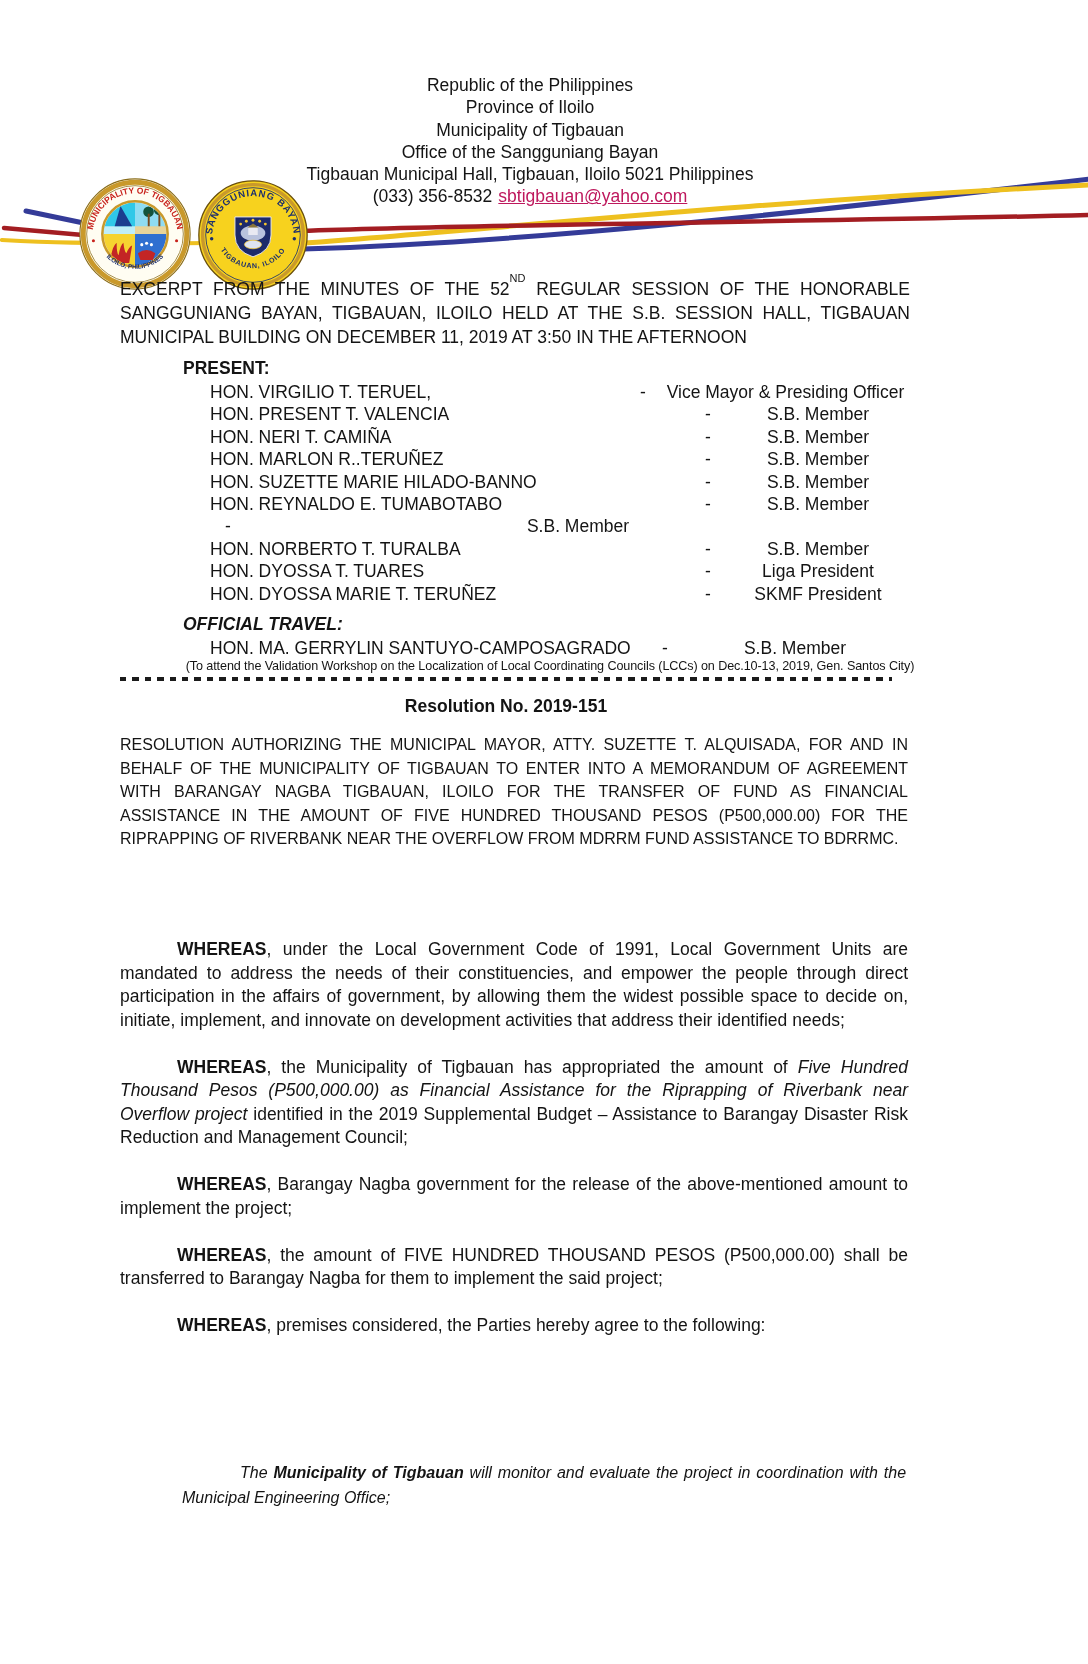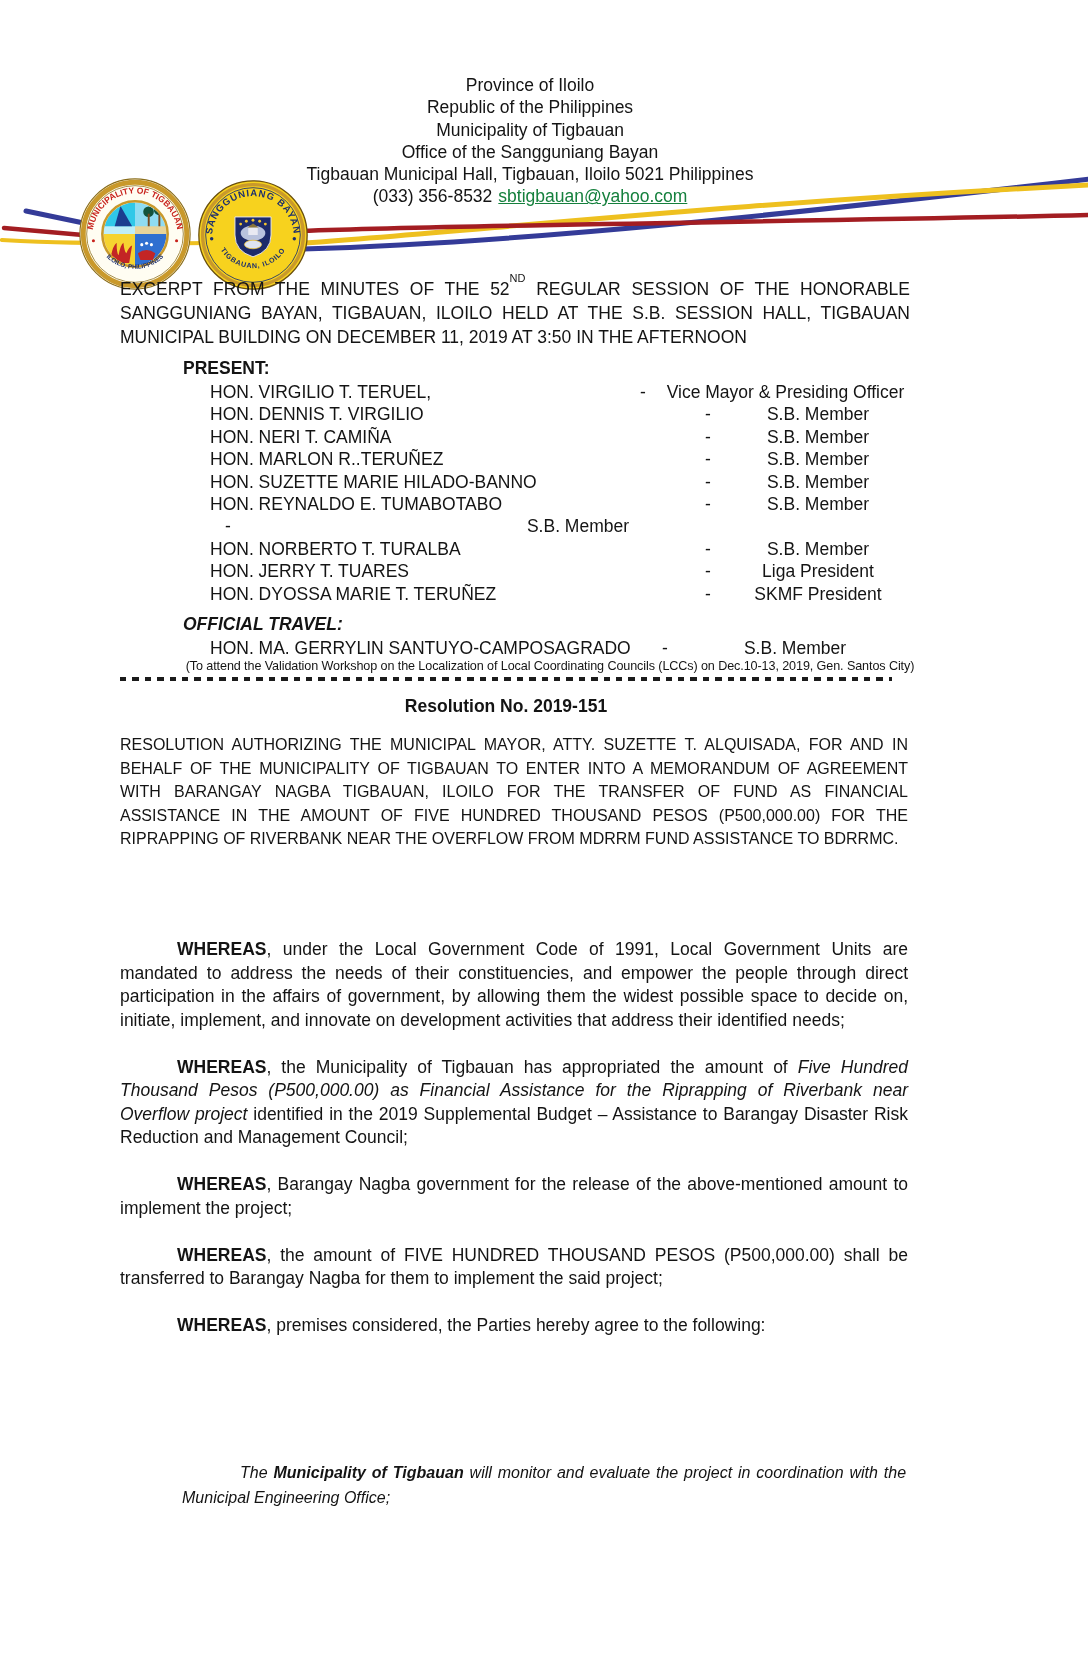--- a/index.html
+++ b/index.html
@@ -2,21 +2,21 @@
 <html><head>
 <meta charset="utf-8">
 <style>
   *{margin:0;padding:0;box-sizing:border-box;}
   body{background:#ffffff;}
   .page{position:relative;width:1088px;height:1664px;margin:0 auto;background:#fff;
         font-family:"Liberation Sans",sans-serif;color:#141414;overflow:hidden;}
   .abs{position:absolute;}
   
   .header{top:74px;left:0;width:1060px;text-align:center;font-size:17.5px;line-height:22.3px;}
-  .email{text-decoration:underline;color:#15803d;margin-left:6px;cursor:pointer;}
+  .email{text-decoration:underline;color:#be185d;margin-left:6px;cursor:pointer;}
   
   .ribbons{top:165px;left:0;width:1088px;height:100px;}
   .seal-left{left:77px;top:176px;width:116px;height:116px;}
   .seal-right{left:196px;top:178px;width:114px;height:114px;}
   
   .excerpt{top:272px;left:120px;width:790px;font-size:17.5px;line-height:24px;text-align:justify;}
   sup.ord{font-size:11px;position:relative;top:-6px;}
   
   .present-heading{top:358px;left:183px;font-weight:bold;font-size:17.5px;}
   .roster{top:381px;left:210px;width:700px;font-size:17.5px;line-height:22.4px;}
@@ -40,22 +40,22 @@
              font-style:italic;text-indent:58px;text-align:justify;}
 </style>
 </head>
 <body>
 
 <div class="page">
 
   <div class="abs header">
     <div>
 
-    <div class="hline">Province of Iloilo</div>
-        <div class="hline">Republic of the Philippines</div>
+    <div class="hline">Republic of the Philippines</div>
+        <div class="hline">Province of Iloilo</div>
         <div class="hline">Municipality of Tigbauan</div>
         <div class="hline">Office of the Sangguniang Bayan</div>
         <div class="hline">Tigbauan Municipal Hall, Tigbauan, Iloilo 5021 Philippines</div>
       </div>
     <div class="hline">
       <span>(033) 356-8532</span><a class="email">sbtigbauan@yahoo.com</a>
     </div>
   </div>
 
   <svg class="abs ribbons" viewBox="0 0 1088 100">
@@ -136,21 +136,21 @@
   <div class="abs present-heading">PRESENT:</div>
   <div class="abs roster">
 
       <div class="row">
         <span class="name">HON. VIRGILIO T. TERUEL,</span>
         <span class="dash">-</span>
         <span class="title">Vice Mayor &amp; Presiding Officer</span>
       </div>
 
       <div class="row">
-        <span class="name">HON. DENNIS T. VIRGILIO</span>
+        <span class="name">HON. PRESENT T. VALENCIA</span>
         <span class="dash">-</span>
         <span class="title">S.B. Member</span>
       </div>
 
       <div class="row">
         <span class="name">HON. NERI T. CAMIÑA</span>
         <span class="dash">-</span>
         <span class="title">S.B. Member</span>
       </div>
 
@@ -177,21 +177,21 @@
         <span class="title">S.B. Member</span>
       </div>
 
       <div class="row">
         <span class="name">HON. NORBERTO T. TURALBA</span>
         <span class="dash">-</span>
         <span class="title">S.B. Member</span>
       </div>
 
       <div class="row">
-        <span class="name">HON. JERRY T. TUARES</span>
+        <span class="name">HON. DYOSSA T. TUARES</span>
         <span class="dash">-</span>
         <span class="title">Liga President</span>
       </div>
 
       <div class="row">
         <span class="name">HON. DYOSSA MARIE T. TERUÑEZ</span>
         <span class="dash">-</span>
         <span class="title">SKMF President</span>
       </div>
     </div>

